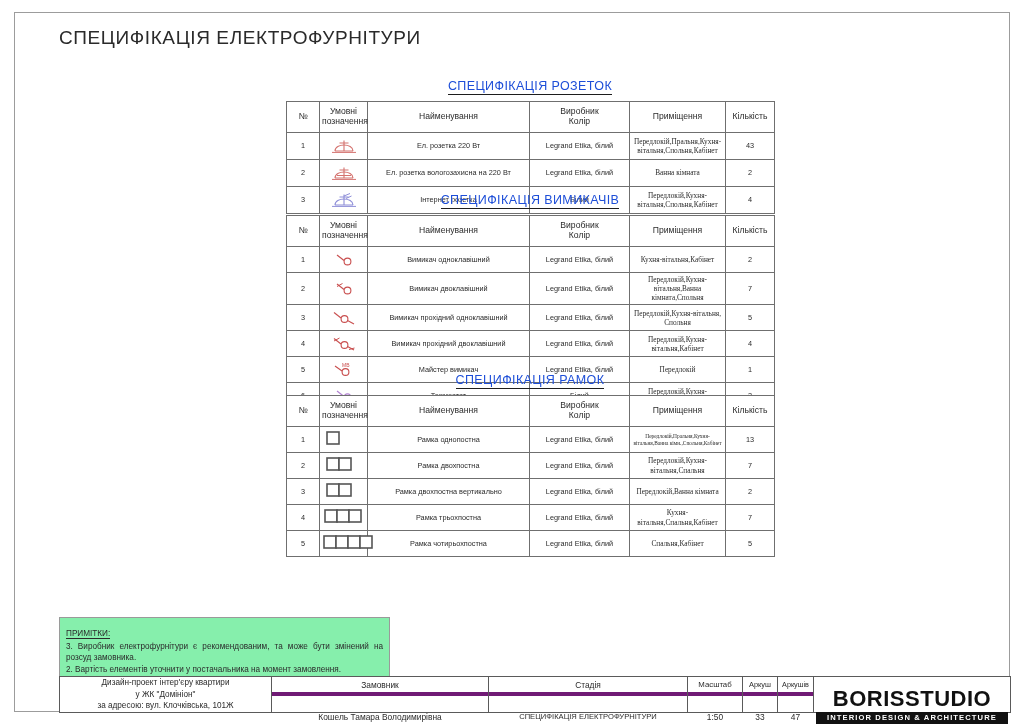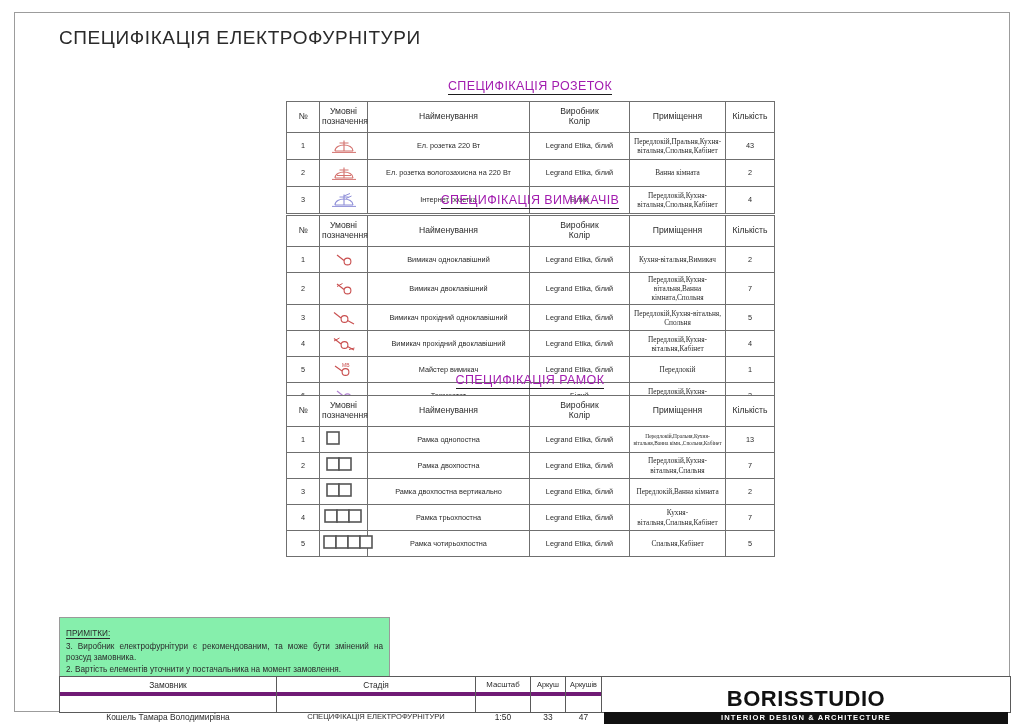--- a/index.html
+++ b/index.html
@@ -47,21 +47,21 @@
     width: 488px;
   }
   #block-sockets  { top: 66px; }
   #block-switches { top: 180px; }
   #block-frames   { top: 360px; }
 
   .spec-heading {
     text-align: center;
     font-size: 12.5px;
     letter-spacing: 0.4px;
-    color: #a21caf;
+    color: #1d4ed8;
     margin-bottom: 8px;
     white-space: nowrap;
   }
   .spec-heading span {
     border-bottom: 1px solid #1d1d1d;
     padding-bottom: 1px;
   }
 
   table.spec {
     border-collapse: collapse;
@@ -343,21 +343,21 @@
         <tr class="row-switches">
           <td class="cell-no">1</td>
           <td class="cell-sym">
             <svg class="sym" width="30" height="15" viewBox="0 0 30 15">
               <line x1="8" y1="3" x2="15" y2="8.5" stroke="#c94f4f" stroke-width="1.1"></line>
               <circle cx="18.5" cy="9.5" r="3.4" fill="none" stroke="#c94f4f" stroke-width="1.1"></circle>
             </svg>
           </td>
           <td class="cell-name">Вимикач одноклавішний</td>
           <td class="cell-manu">Legrand Etika, білий</td>
-          <td class="cell-room">Кухня-вітальня,Вимикач</td>
+          <td class="cell-room">Кухня-вітальня,Кабінет</td>
           <td class="cell-qty">2</td>
         </tr>
         <tr class="row-switches">
           <td class="cell-no">2</td>
           <td class="cell-sym">
             <svg class="sym" width="30" height="15" viewBox="0 0 30 15">
               <line x1="8" y1="3" x2="15" y2="8.5" stroke="#c94f4f" stroke-width="1.1"></line>
               <line x1="8" y1="5.5" x2="13.5" y2="2.5" stroke="#c94f4f" stroke-width="1"></line>
               <circle cx="18.5" cy="9.5" r="3.4" fill="none" stroke="#c94f4f" stroke-width="1.1"></circle>
             </svg>
@@ -531,20 +531,25 @@
   </div>
 
   <div id="notes">
     <div class="notes-title">ПРИМІТКИ:</div>
     <p>3. Виробник електрофурнітури є рекомендованим, та може бути змінений на розсуд замовника.</p>
     <p>2. Вартість елементів уточнити у постачальника на момент замовлення.</p>
   </div>
 
   <div id="titleblock">
 
+    <div class="tb-cell tb-project">
+      <div>Дизайн-проект інтер'єру квартири</div>
+      <div>у ЖК "Домініон"</div>
+      <div>за адресою: вул. Клочківська, 101Ж</div>
+    </div>
 
     <div class="tb-cell tb-client">
       <div class="tb-head">Замовник</div>
       <div class="tb-body">Кошель Тамара Володимирівна</div>
     </div>
 
     <div class="tb-cell tb-stage">
       <div class="tb-head">Стадія</div>
       <div class="tb-body" style="font-size:7.6px;">СПЕЦИФІКАЦІЯ ЕЛЕКТРОФУРНІТУРИ</div>
     </div>

